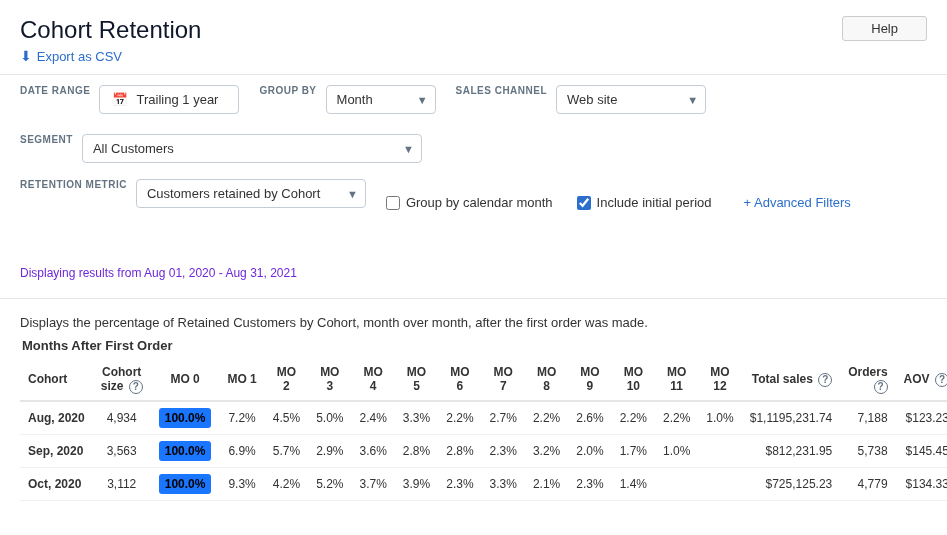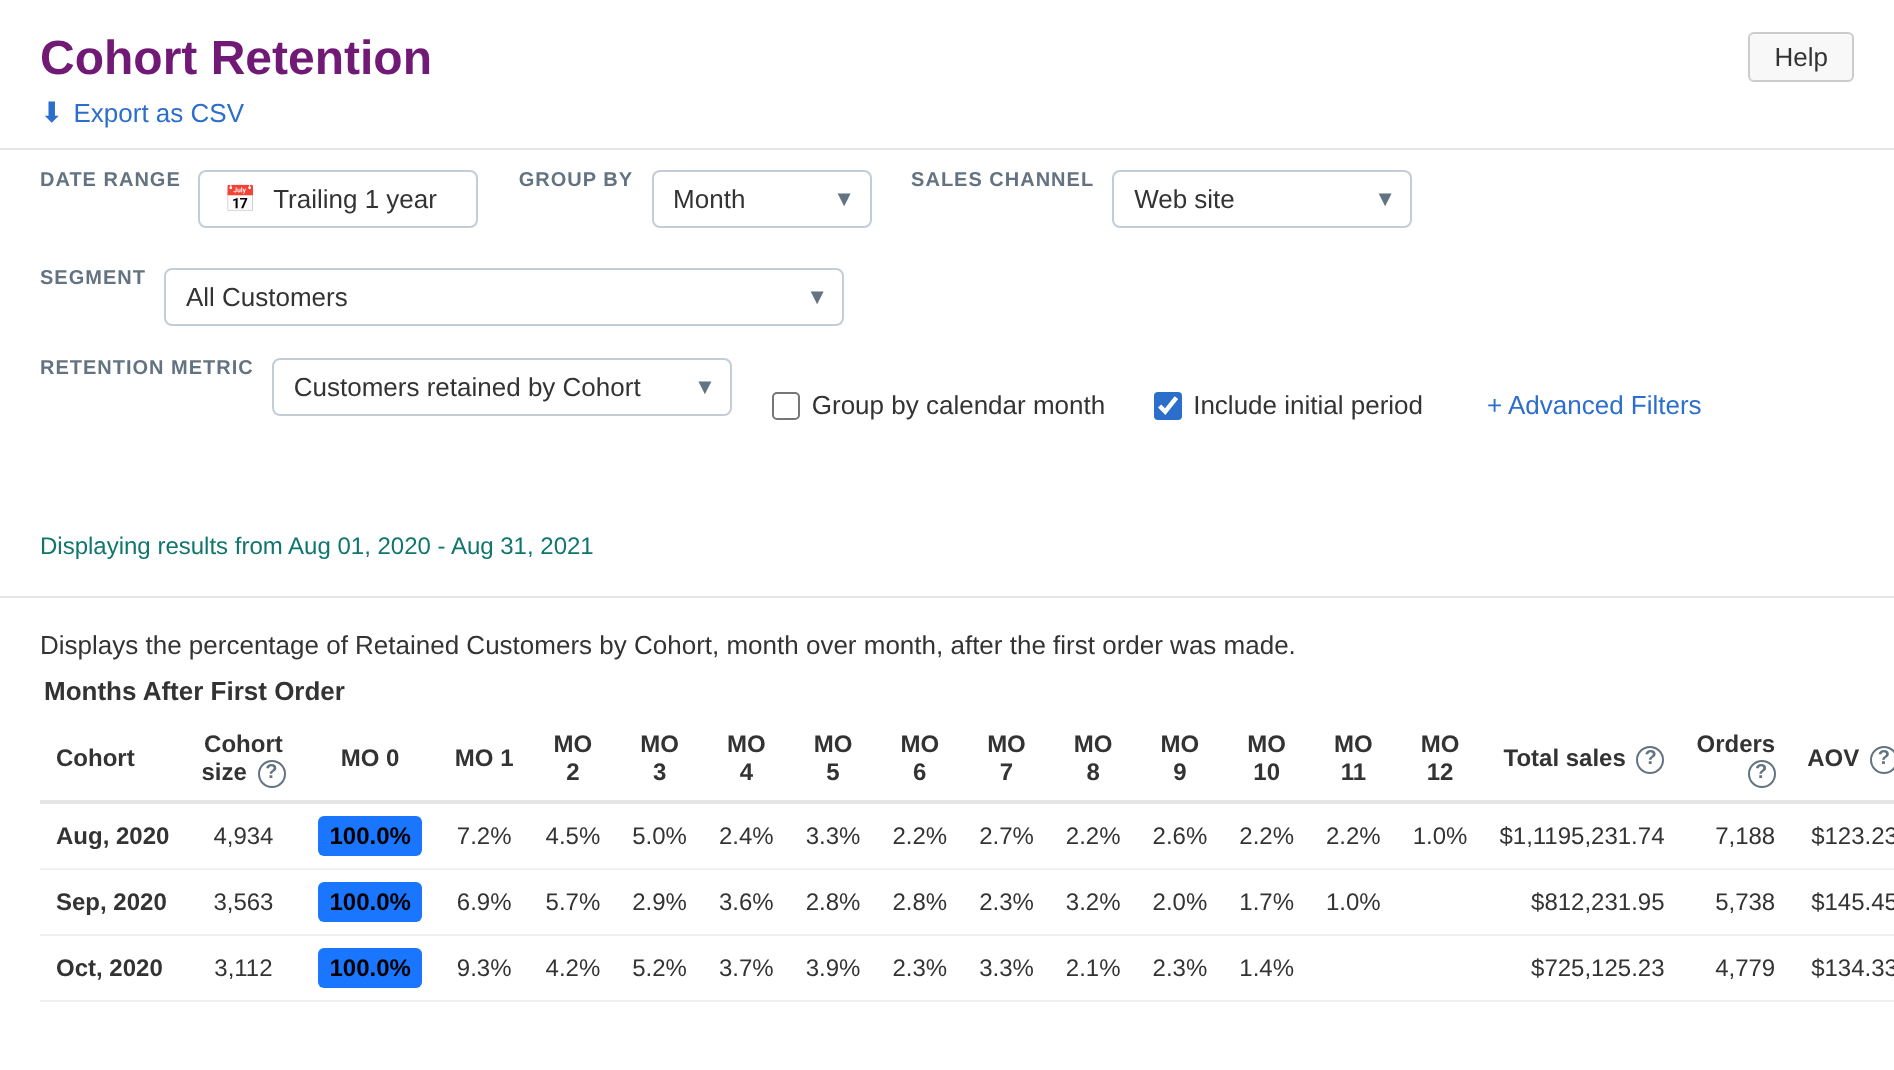--- a/index.html
+++ b/index.html
@@ -1,37 +1,37 @@
 <!DOCTYPE html>
 <html><head>
   <meta charset="utf-8">
   <style>
     * { box-sizing: border-box; margin: 0; padding: 0; }
     body { font-family: -apple-system, BlinkMacSystemFont, 'Segoe UI', Arial, sans-serif; font-size: 13px; color: #333; background: #fff; width: 947px; }
 
     .page-header { padding: 16px 20px 4px 20px; display: flex; justify-content: space-between; align-items: flex-start; }
-    .page-title { font-size: 24px; font-weight: 700; color: #701a75; }
-    .help-btn { border: 1px solid #ccc; background: #f8f8f8; padding: 4px 12px; border-radius: 3px; cursor: pointer; font-size: 13px; color: #333; }
+    .page-title { font-size: 24px; font-weight: 400; color: #0f172a; }
+    .help-btn { border: 1px solid #ccc; background: #f8f8f8; padding: 4px 28px; border-radius: 3px; cursor: pointer; font-size: 13px; color: #333; }
     .export-link { display: flex; align-items: center; gap: 5px; color: #2c6ecb; font-size: 13px; cursor: pointer; padding: 0 20px 10px 20px; text-decoration: none; }
 
     .filters-section { padding: 10px 20px; border-top: 1px solid #e5e5e5; }
     .filters-row { display: flex; align-items: flex-end; gap: 20px; margin-bottom: 10px; flex-wrap: wrap; }
     .filter-group { display: flex; gap: 9px; }
     .filter-label { font-size: 10px; font-weight: 600; color: #637381; text-transform: uppercase; letter-spacing: 0.5px; }
     .filter-input { border: 1px solid #c4cdd5; border-radius: 4px; padding: 6px 10px; font-size: 13px; color: #333; background: #fff; display: flex; align-items: center; gap: 6px; cursor: pointer; }
     .filter-input.date-range { gap: 8px; padding: 6px 12px; }
     .select-wrapper { position: relative; display: inline-block; }
     .select-wrapper select { appearance: none; border: 1px solid #c4cdd5; border-radius: 4px; padding: 6px 28px 6px 10px; font-size: 13px; color: #333; background: #fff; cursor: pointer; outline: none; }
     .select-arrow { position: absolute; right: 8px; top: 50%; transform: translateY(-50%); pointer-events: none; color: #637381; font-size: 11px; }
 
     .checkboxes-row { display: flex; align-items: center; gap: 24px; padding: 4px 0; }
     .checkbox-item { display: flex; align-items: center; gap: 6px; font-size: 13px; cursor: pointer; }
     .checkbox-item input[type=checkbox] { width: 14px; height: 14px; accent-color: #2c6ecb; cursor: pointer; }
     .advanced-filters-link { color: #2c6ecb; font-size: 13px; cursor: pointer; margin-left: 8px; }
-    .date-display { font-size: 12px; color: #0f766e; padding: 4px 0 8px 0; margin-top: 48px; }
+    .date-display { font-size: 12px; color: #6d28d9; padding: 4px 0 8px 0; margin-top: 48px; }
 
     .description-section { padding: 16px 20px 8px 20px; font-size: 13px; color: #333; border-top: 1px solid #e5e5e5; }
 
     .table-container { padding: 0 20px 20px 20px; overflow-x: auto; }
     .months-header { font-weight: 700; font-size: 13px; margin-bottom: 6px; padding-left: 2px; }
 
     table { width: 100%; border-collapse: collapse; font-size: 12px; }
     thead tr th { background: #fff; padding: 6px 8px; text-align: center; font-weight: 600; color: #333; border-bottom: 2px solid #e5e5e5; white-space: nowrap; }
     thead tr th:first-child, thead tr th:nth-child(2) { text-align: left; }
 

